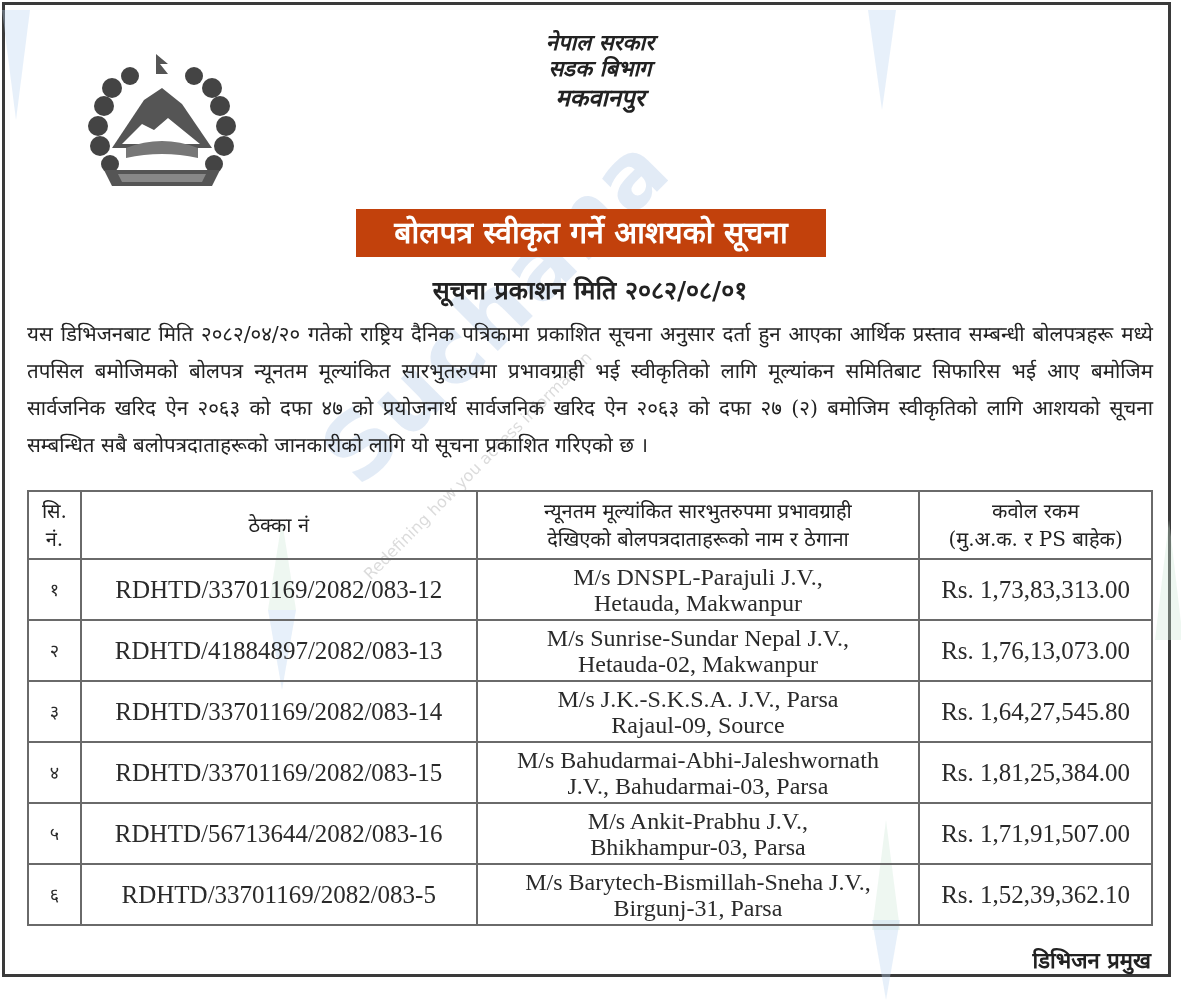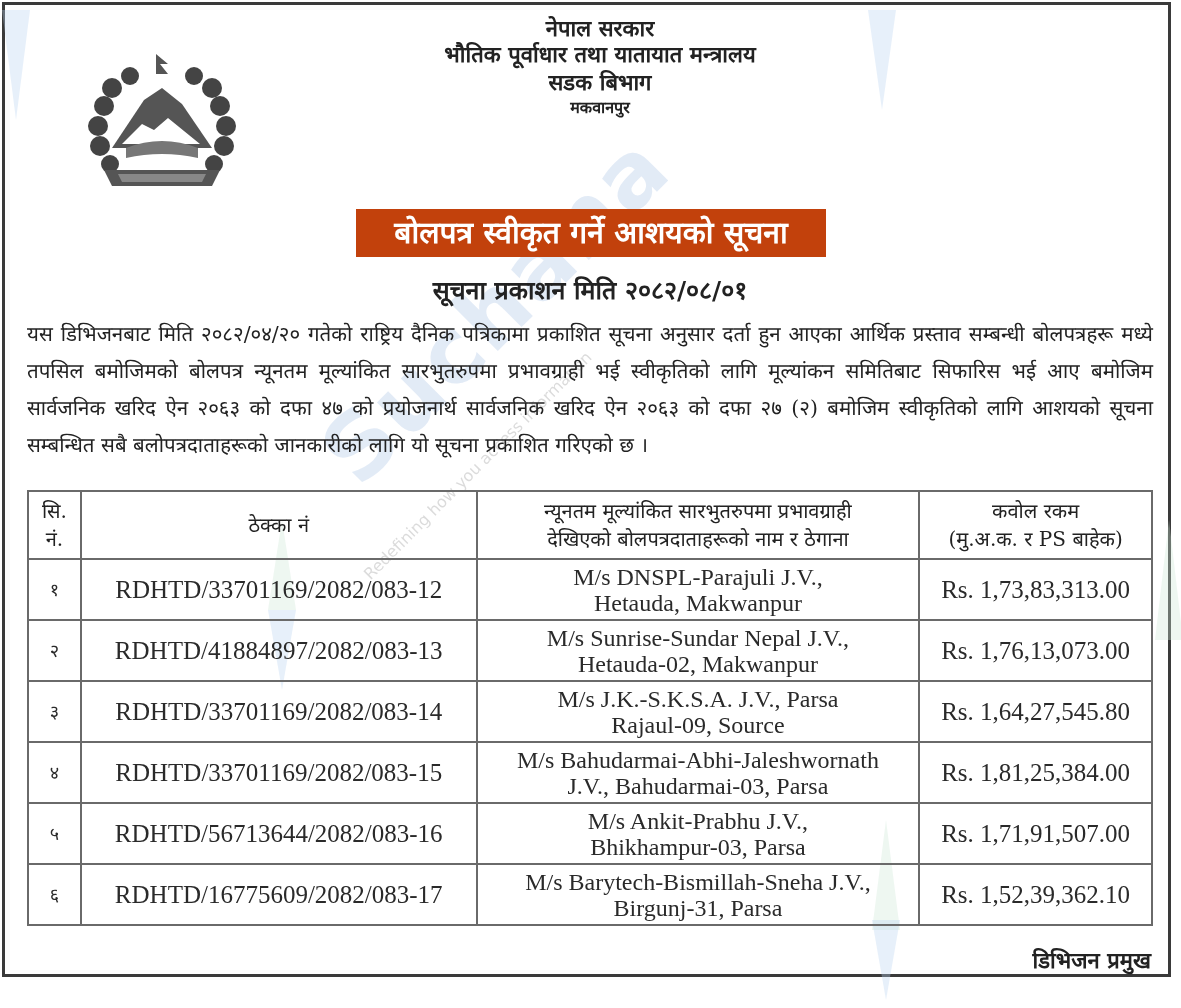--- a/index.html
+++ b/index.html
@@ -3,28 +3,28 @@
   <meta charset="utf-8">
   <style>
     html, body { margin:0; padding:0; background:#ffffff; }
     body { width:1181px; height:1008px; position:relative; overflow:hidden; font-family:"DejaVu Sans", sans-serif; color:#222; }
     .frame { position:absolute; left:2px; top:2px; width:1169px; height:975px; border:3px solid #3a3a3a; box-sizing:border-box; background:#fff; }
     .wm { position:absolute; pointer-events:none; }
     .wm-text { position:absolute; left:300px; top:430px; font-size:90px; font-weight:bold; color:#9ab8e0; opacity:0.28; transform:rotate(-45deg); transform-origin:left top; font-family:"DejaVu Sans", sans-serif; letter-spacing:2px; }
     .wm-sub { position:absolute; left:360px; top:570px; font-size:16px; color:#999; opacity:0.35; transform:rotate(-45deg); transform-origin:left top; font-family:"DejaVu Sans", sans-serif; }
     .wm-spike { width:0; height:0; border-left:14px solid transparent; border-right:14px solid transparent; opacity:0.35; }
     .emblem { position:absolute; left:82px; top:48px; width:160px; height:148px; }
-    .header { position:absolute; left:300px; width:600px; text-align:center; top:14px; }
+    .header { position:absolute; left:300px; width:600px; text-align:center; top:28px;font-style:italic; }
     .header div { line-height:1; }
     .h1 { font-size:22px; font-weight:bold; margin-top:4px; height:26px; }
     .h2 { font-size:22px; font-weight:bold; height:28px; }
     .h3 { font-size:22px; font-weight:bold; height:28px; }
     .h4 { font-size:22px; font-weight:bold; height:30px; }
     .h5 { font-size:32px; font-weight:bold; height:40px; }
-    .h6 { font-size:16px; font-weight:bold; height:30px; }
+    .h6 { font-size:24px; font-weight:bold; height:30px; }
     .banner { position:absolute; left:356px; top:209px; width:470px; height:48px; background:#c2410c; color:#fff; font-size:30px; font-weight:bold; text-align:center; line-height:48px; }
     .pubdate { position:absolute; left:340px; top:272px; width:500px; text-align:center; font-size:25px; font-weight:bold; }
     .para { position:absolute; left:27px; top:316px; width:1126px; font-family:"DejaVu Serif", serif; font-size:20.5px; line-height:37px; text-align:justify; color:#222; }
     table.award { position:absolute; left:27px; top:490px; width:1126px; border-collapse:collapse; font-family:"Liberation Serif", serif; }
     table.award th, table.award td { border:2px solid #6a6a6a; text-align:center; vertical-align:middle; padding:0 4px; }
     table.award th { height:66px; font-family:"DejaVu Serif", serif; font-weight:normal; font-size:20px; line-height:28px; }
     table.award td { height:59px; font-size:24px; line-height:26px; color:#2a2a2a; }
     td.sn { font-family:"DejaVu Serif", serif; font-size:18px !important; }
     td.contract { font-size:25px !important; }
     td.amount { font-size:25px !important; }
@@ -64,21 +64,20 @@
   <polygon points="74,6 86,16 78,16 86,26 74,26" fill="#555"></polygon>
   <path d="M30 100 L62 52 L80 40 L100 56 L130 100 Z" fill="#555"></path>
   <path d="M40 96 L60 76 L72 82 L86 70 L118 96 Z" fill="#fff"></path>
   <path d="M44 100 Q80 86 116 100 L116 110 Q80 102 44 110 Z" fill="#777"></path>
   <path d="M22 122 L138 122 L130 138 L30 138 Z" fill="#555"></path>
   <path d="M36 126 L124 126 L120 134 L40 134 Z" fill="#888"></path>
 </svg>
 
 <div class="header">
   <div class="h1">नेपाल सरकार</div>
-  <div class="h2">भौतिक पूर्वाधार तथा यातायात मन्त्रालय</div>
   <div class="h3">सडक बिभाग</div>
   <div class="h6">मकवानपुर</div>
 </div>
 
 <div class="banner">बोलपत्र स्वीकृत गर्ने आशयको सूचना</div>
 <div class="pubdate">सूचना प्रकाशन मिति २०८२/०८/०१</div>
 
 <div class="para">यस डिभिजनबाट मिति २०८२/०४/२० गतेको राष्ट्रिय दैनिक पत्रिकामा प्रकाशित सूचना अनुसार दर्ता हुन आएका आर्थिक प्रस्ताव सम्बन्धी बोलपत्रहरू मध्ये तपसिल बमोजिमको बोलपत्र न्यूनतम मूल्यांकित सारभुतरुपमा प्रभावग्राही भई स्वीकृतिको लागि मूल्यांकन समितिबाट सिफारिस भई आए बमोजिम सार्वजनिक खरिद ऐन २०६३ को दफा ४७ को प्रयोजनार्थ सार्वजनिक खरिद ऐन २०६३ को दफा २७ (२) बमोजिम स्वीकृतिको लागि आशयको सूचना सम्बन्धित सबै बलोपत्रदाताहरूको जानकारीको लागि यो सूचना प्रकाशित गरिएको छ ।</div>
 
 <table class="award">
@@ -122,21 +121,21 @@
       <td class="amount">Rs. 1,81,25,384.00</td>
     </tr>
     <tr>
       <td class="sn">५</td>
       <td class="contract">RDHTD/56713644/2082/083-16</td>
       <td><span>M/s Ankit-Prabhu J.V.,</span><br><span>Bhikhampur-03, Parsa</span></td>
       <td class="amount">Rs. 1,71,91,507.00</td>
     </tr>
     <tr>
       <td class="sn">६</td>
-      <td class="contract">RDHTD/16775609/2082/083-17</td>
+      <td class="contract">RDHTD/33701169/2082/083-5</td>
       <td><span>M/s Barytech-Bismillah-Sneha J.V.,</span><br><span>Birgunj-31, Parsa</span></td>
       <td class="amount">Rs. 1,52,39,362.10</td>
     </tr>
   </tbody>
 </table>
 
 <div class="signature">डिभिजन प्रमुख</div>
 <div class="source">Source: Naya Patrika</div>
 
 </body></html>

